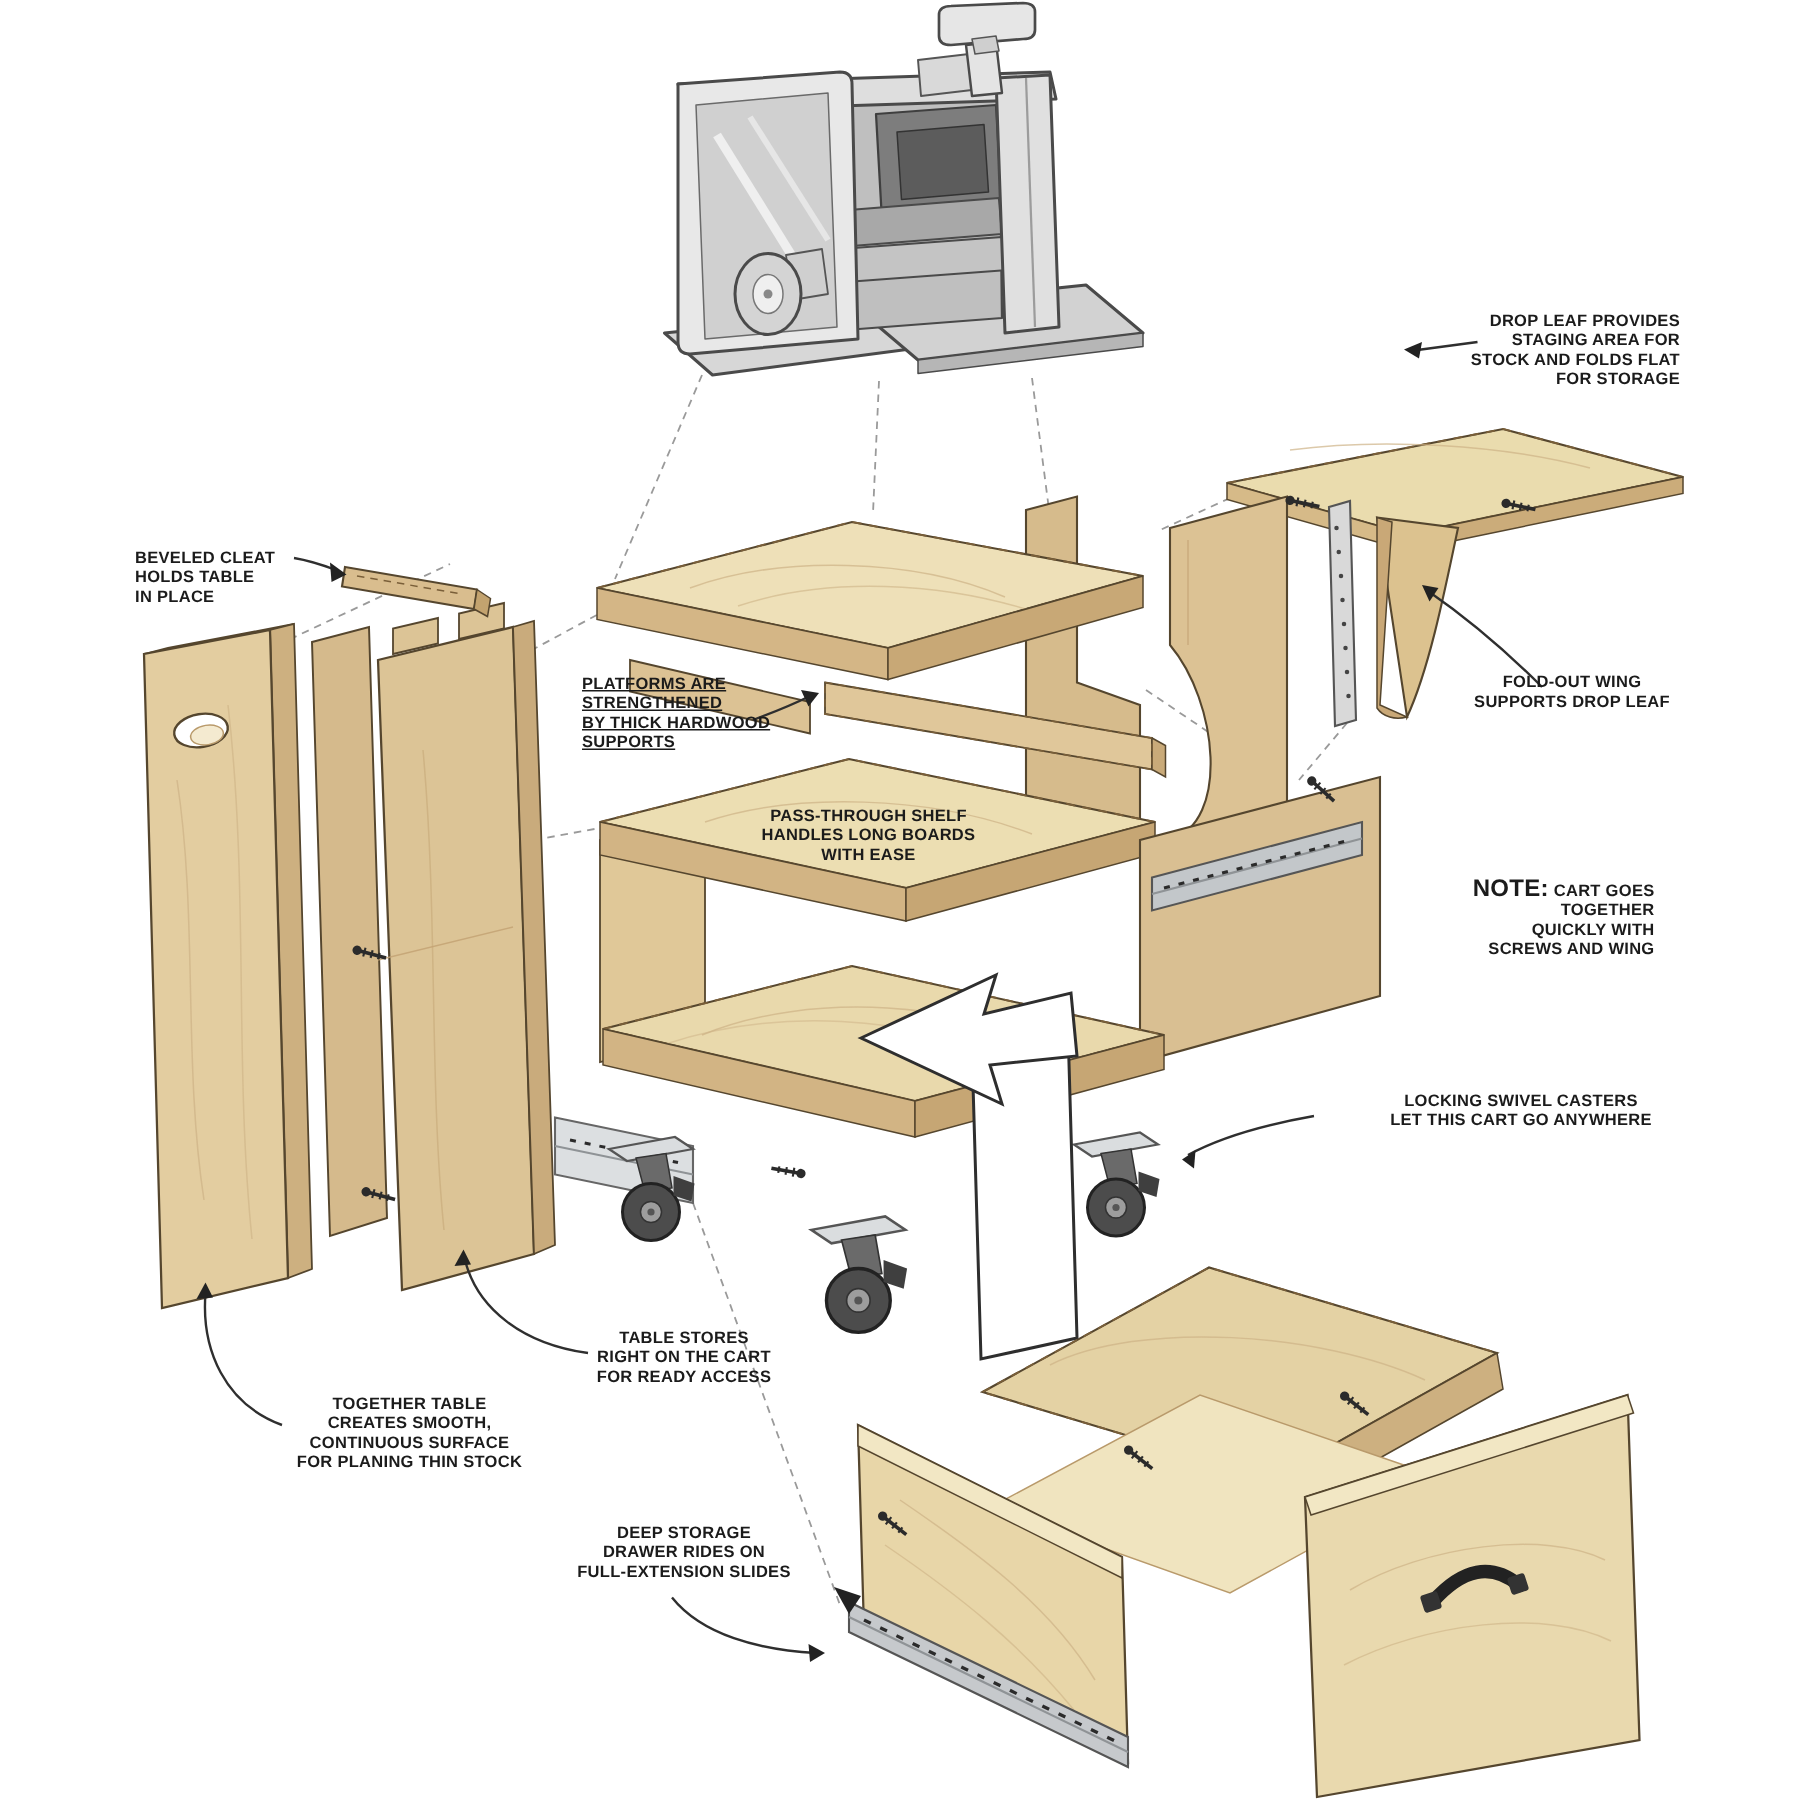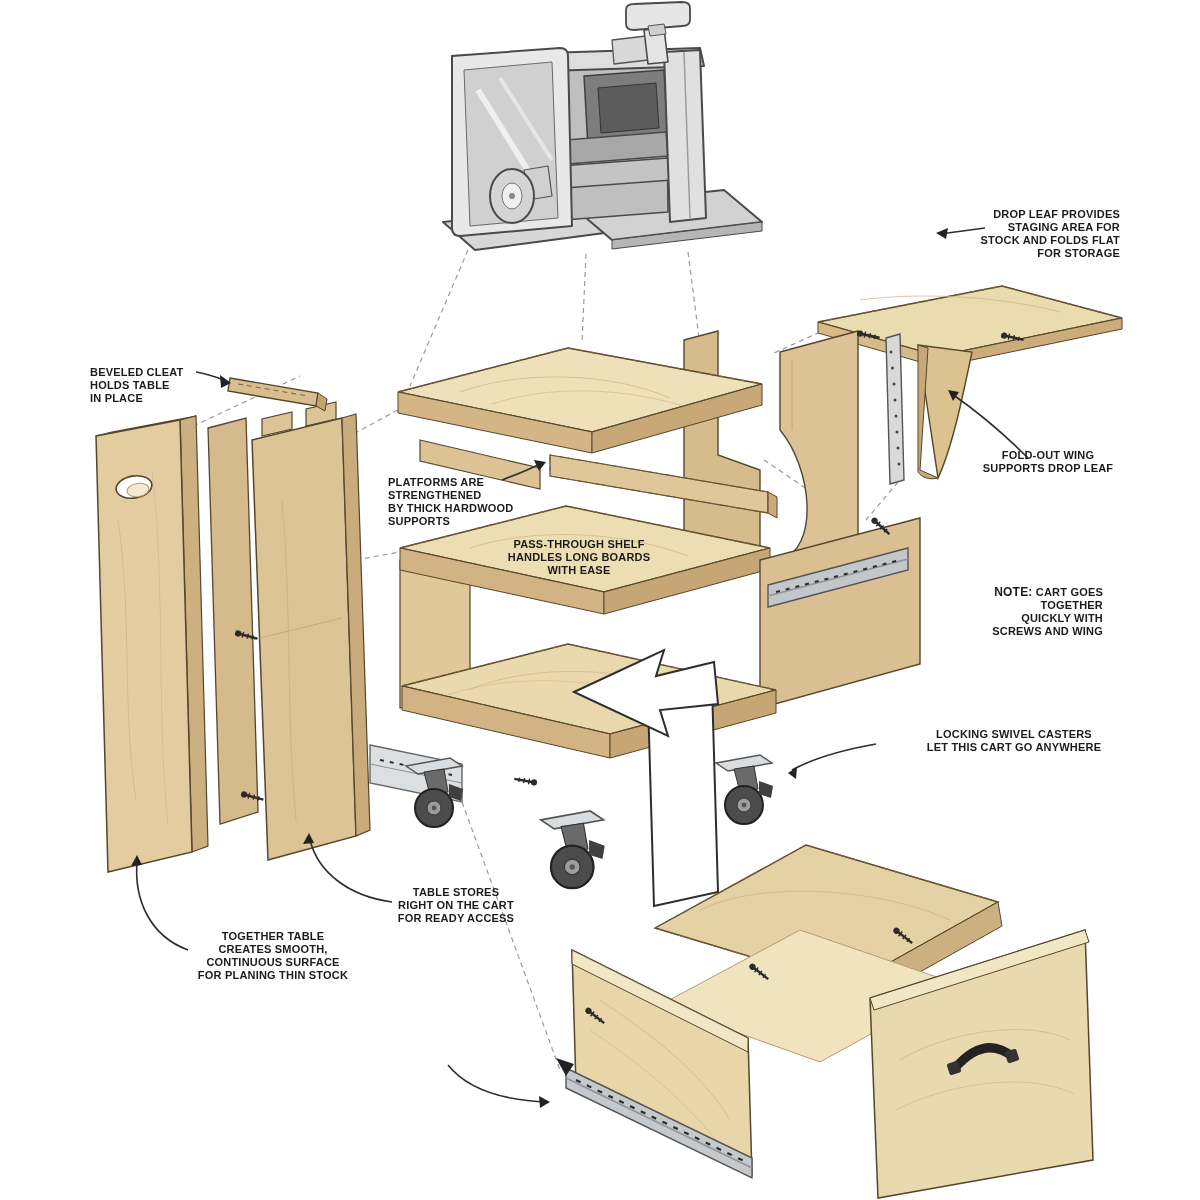--- a/index.html
+++ b/index.html
@@ -8,29 +8,29 @@
     font-family:"Liberation Sans",sans-serif;
   }
   .art{position:absolute;left:0;top:0;}
   .label{
     position:absolute;font-size:11px;line-height:13px;font-weight:bold;
     letter-spacing:.2px;color:#1b1b1b;white-space:pre-line;
   }
   .al-left{text-align:left}.al-right{text-align:right}.al-center{text-align:center}
   .lbl-drop-leaf{left:940px;top:208px;width:180px;}
   .lbl-beveled-cleat{left:90px;top:366px;width:130px;}
-  .lbl-platforms{left:388px;top:476px;width:160px;}
+  .lbl-platforms{left:388px;top:450px;width:160px;text-decoration:underline;}
   .lbl-pass-through{left:486px;top:538px;width:186px;}
   .lbl-fold-out{left:960px;top:449px;width:176px;}
   .lbl-note{left:935px;top:586px;width:168px;}
   .lbl-casters{left:903px;top:728px;width:222px;}
   .lbl-table-stores{left:368px;top:886px;width:176px;text-align:center;}
   .lbl-auxiliary{left:178px;top:930px;width:190px;}
   .lbl-drawer{left:362px;top:1016px;width:188px;}
-  .note-prefix{font-weight:bold;font-size:12px;}
+  .note-prefix{font-weight:bold;font-size:16px;}
 </style>
 </head>
 <body>
 
 <div class="canvas">
 
 <svg class="art" width="1200" height="1200" viewBox="0 0 1200 1200">
   <defs>
     <g id="screw">
       <line x1="0" y1="0" x2="18" y2="0" stroke="#2b2b2b" stroke-width="2.4"></line>
@@ -286,14 +286,17 @@
 SCREWS AND WING</span></div>
 <div class="label lbl-casters al-center">LOCKING SWIVEL CASTERS
 LET THIS CART GO ANYWHERE</div>
 <div class="label lbl-table-stores al-center">TABLE STORES
 RIGHT ON THE CART
 FOR READY ACCESS</div>
 <div class="label lbl-auxiliary al-center">TOGETHER TABLE
 CREATES SMOOTH,
 CONTINUOUS SURFACE
 FOR PLANING THIN STOCK</div>
+<div class="label lbl-drawer al-center">DEEP STORAGE
+DRAWER RIDES ON
+FULL-EXTENSION SLIDES</div>
 
 </div>
 
 </body></html>

